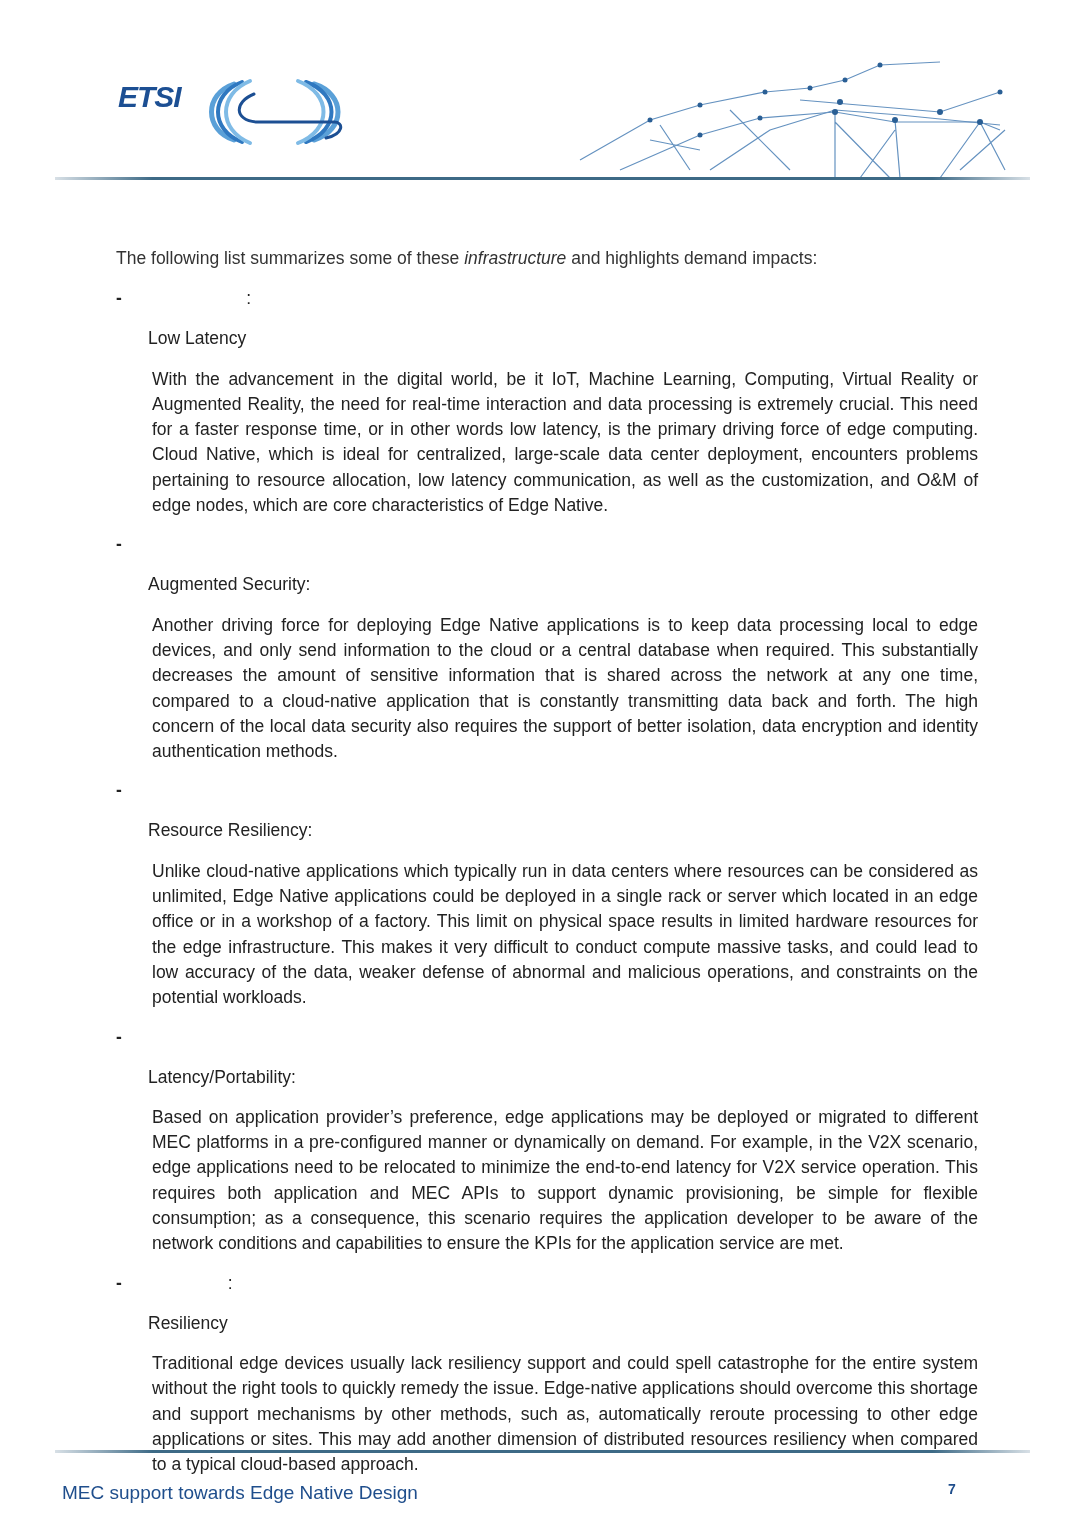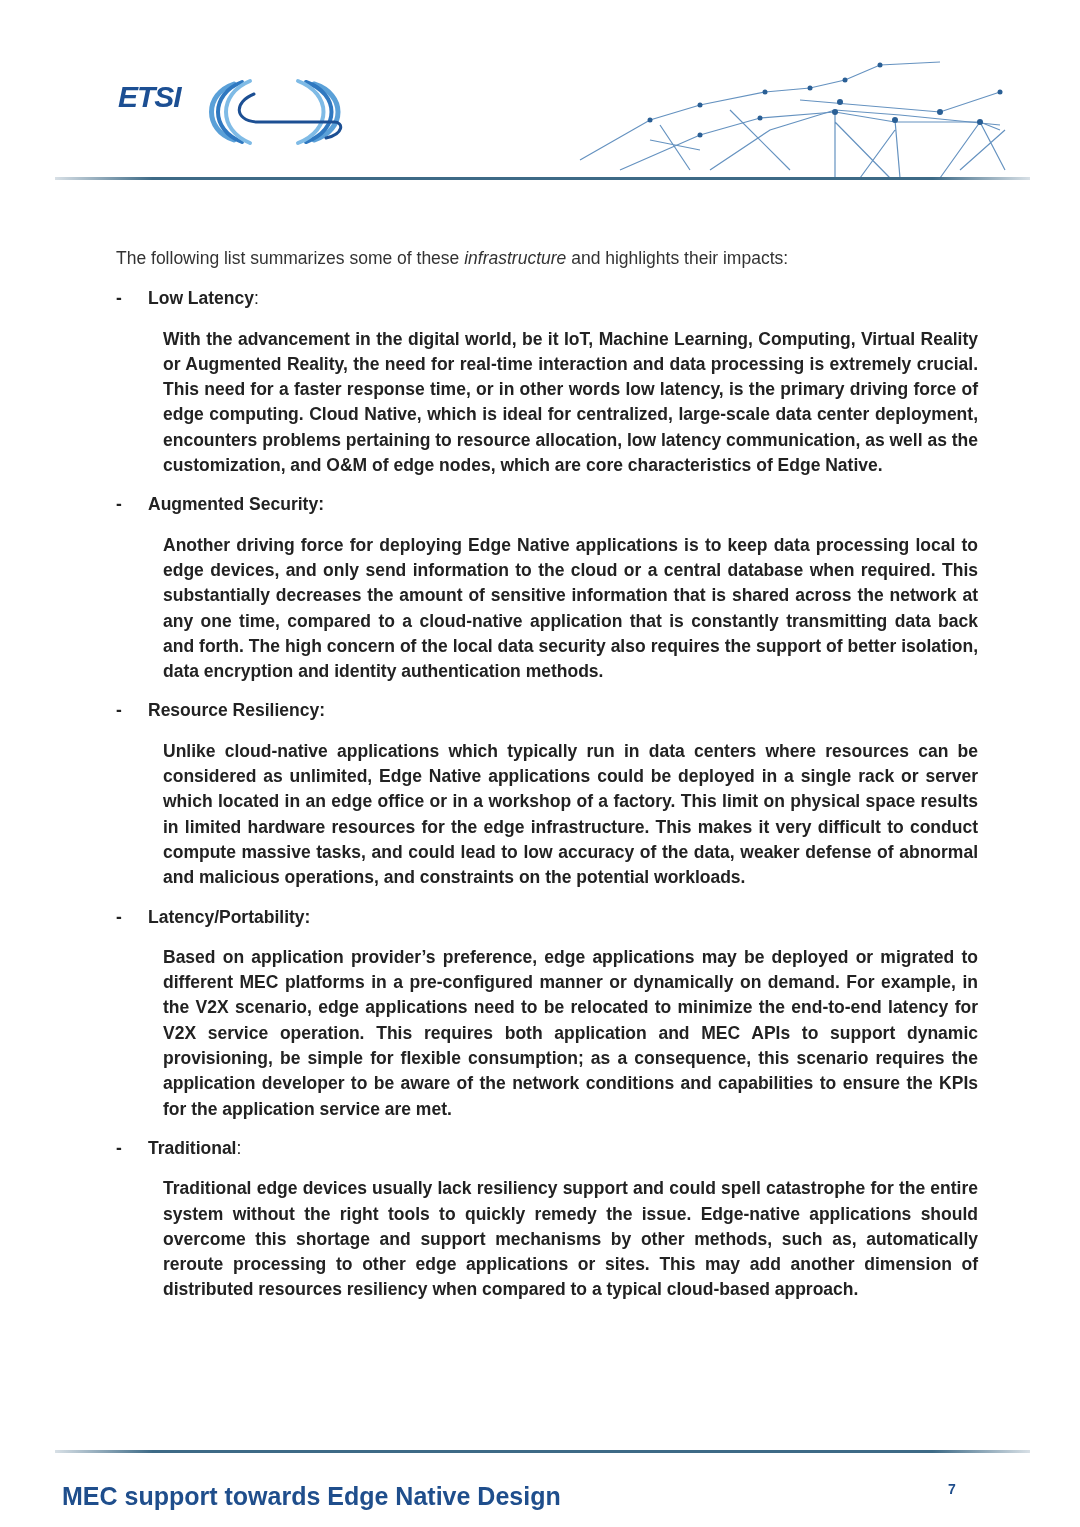--- a/index.html
+++ b/index.html
@@ -12,25 +12,25 @@
   .logo svg { position: absolute; left: 76px; top: 0; }
   .network { position: absolute; left: 560px; top: 50px; }
   .header-rule { position: absolute; left: 55px; top: 177px; width: 975px; height: 3px;
                  background: linear-gradient(90deg, rgba(60,100,130,0.2), #3d6a86 10%, #3d6a86 90%, rgba(60,100,130,0.2)); }
   .content { position: absolute; left: 116px; top: 246px; width: 862px;
              font-size: 17.5px; line-height: 25.3px; color: #222; }
   .intro { margin: 0 0 15px 0; color: #333; }
   .item { margin: 0 0 14px 0; }
   .item-head { display: flex; margin-bottom: 15px; }
   .dash { width: 32px; font-weight: bold; }
-  .item-title { font-weight: bold; }
-  .item-body { margin-left: 47px; text-align: justify; font-weight: bold; }
+  .item-title { font-weight: normal; margin-top: 40px; }
+  .item-body { margin-left: 36px; text-align: justify; }
   .footer-rule { position: absolute; left: 55px; top: 1450px; width: 975px; height: 3px;
                  background: linear-gradient(90deg, rgba(60,100,130,0.2), #3d6a86 10%, #3d6a86 90%, rgba(60,100,130,0.2)); }
-  .footer-title { position: absolute; left: 62px; top: 1482px; font-size: 25px; font-weight: bold; color: #1f4e8c; }
+  .footer-title { position: absolute; left: 62px; top: 1482px; font-size: 19px; font-weight: normal; color: #1f4e8c; }
   .page-number { position: absolute; left: 948px; top: 1481px; font-size: 14px; font-weight: bold; color: #1f4e8c; }
 </style>
 </head>
 <body>
 
 <div class="header">
   <div class="logo">
     <span class="logo-text">ETSI</span>
     <svg width="180" height="80" viewBox="0 0 180 80">
       <g fill="none" stroke-linecap="round">
@@ -68,21 +68,21 @@
         <circle cx="440" cy="42" r="2.5"></circle>
         <circle cx="200" cy="68" r="2.5"></circle>
       <circle cx="280" cy="52" r="3"></circle>
         <circle cx="140" cy="85" r="2.5"></circle>
     </g>
   </svg>
   <div class="header-rule"></div>
 </div>
 
 <div class="content">
-  <p class="intro"><span>The following list summarizes some of these </span><em>infrastructure</em><span> and highlights their impacts:</span></p>
+  <p class="intro"><span>The following list summarizes some of these </span><em>infrastructure</em><span> and highlights demand impacts:</span></p>
 
   <div class="item">
     <div class="item-head">
         <span class="dash">-</span>
         <span class="item-title">Low Latency</span>
         <span>:</span>
       </div>
     <div class="item-body">With the advancement in the digital world, be it IoT, Machine Learning, Computing, Virtual Reality or Augmented Reality, the need for real-time interaction and data processing is extremely crucial. This need for a faster response time, or in other words low latency, is the primary driving force of edge computing. Cloud Native, which is ideal for centralized, large-scale data center deployment, encounters problems pertaining to resource allocation, low latency communication, as well as the customization, and O&amp;M of edge nodes, which are core characteristics of Edge Native.</div>
   </div>
 
@@ -109,21 +109,21 @@
         <span class="dash">-</span>
         <span class="item-title">Latency/Portability:</span>
         <span></span>
       </div>
     <div class="item-body">Based on application provider’s preference, edge applications may be deployed or migrated to different MEC platforms in a pre-configured manner or dynamically on demand. For example, in the V2X scenario, edge applications need to be relocated to minimize the end-to-end latency for V2X service operation. This requires both application and MEC APIs to support dynamic provisioning, be simple for flexible consumption; as a consequence, this scenario requires the application developer to be aware of the network conditions and capabilities to ensure the KPIs for the application service are met.</div>
   </div>
 
   <div class="item">
     <div class="item-head">
         <span class="dash">-</span>
-        <span class="item-title">Traditional</span>
+        <span class="item-title">Resiliency</span>
         <span>:</span>
       </div>
     <div class="item-body">Traditional edge devices usually lack resiliency support and could spell catastrophe for the entire system without the right tools to quickly remedy the issue. Edge-native applications should overcome this shortage and support mechanisms by other methods, such as, automatically reroute processing to other edge applications or sites. This may add another dimension of distributed resources resiliency when compared to a typical cloud-based approach.</div>
   </div>
 </div>
 
 <div class="footer-rule"></div>
 <div class="footer-title">MEC support towards Edge Native Design</div>
 <div class="page-number">7</div>
 

